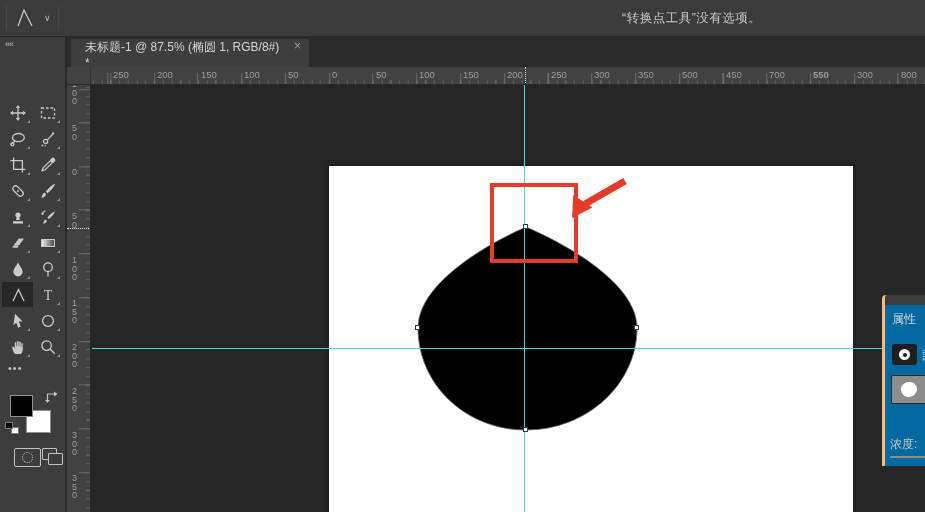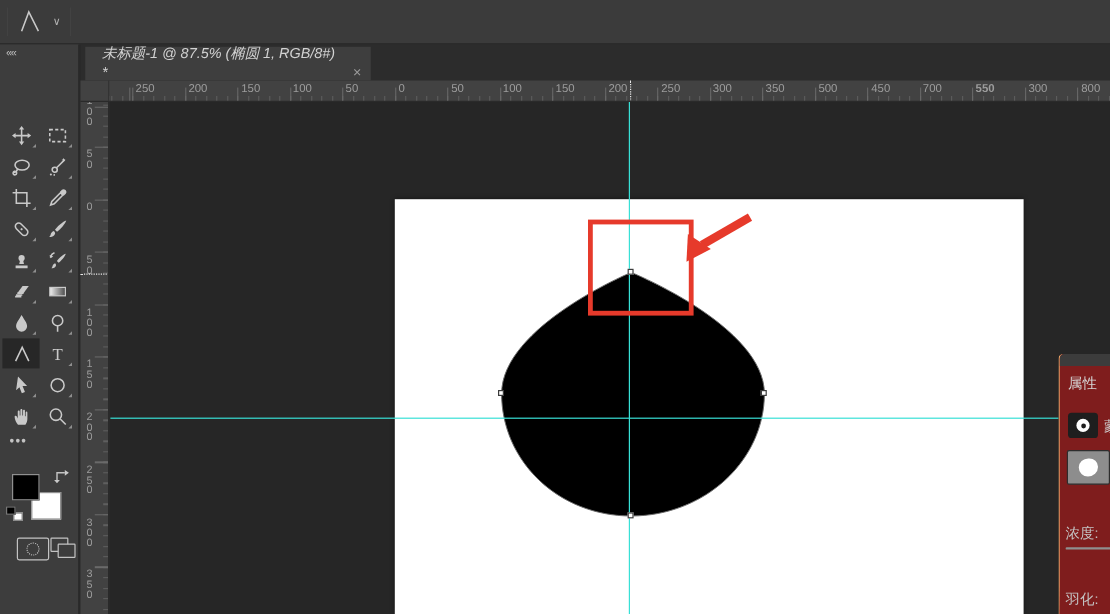--- a/index.html
+++ b/index.html
@@ -31,21 +31,21 @@
   #default-colors .dw{position:absolute;right:0;bottom:0;width:8px;height:7px;background:#fff;border:1px solid #777;}
   #default-colors .db{position:absolute;left:0;top:0;width:8px;height:7px;background:#000;border:1px solid #777;}
   #quickmask-btn{position:absolute;left:14px;top:411px;width:27px;height:19px;border:1.5px solid #c3c3c3;border-radius:2px;display:flex;align-items:center;justify-content:center;}
   #quickmask-btn .qm-circle{width:11px;height:11px;border:1.2px dotted #c3c3c3;border-radius:50%;}
   #screenmode-btn{position:absolute;left:42px;top:411px;width:22px;height:19px;}
   #screenmode-btn .r1{position:absolute;left:0;top:0;width:15px;height:12px;border:1.5px solid #c3c3c3;border-radius:1px;}
   #screenmode-btn .r2{position:absolute;left:6px;top:5px;width:15px;height:12px;border:1.5px solid #c3c3c3;background:#3d3d3d;border-radius:1px;}
 
   
   #tab-bar{position:absolute;left:67px;top:37px;width:858px;height:30px;background:#2c2c2c;}
-  #doc-tab{position:absolute;left:4px;top:2px;width:238px;height:28px;background:#3e3e3e;color:#d2d2d2;font-size:12px;display:flex;align-items:flex-end;padding:0 8px 0 14px;font-style:italic;}
+  #doc-tab{position:absolute;left:4px;top:2px;width:238px;height:28px;background:#3e3e3e;color:#d2d2d2;font-size:12px;display:flex;align-items:flex-start;padding:0 8px 0 14px;}
   #tab-close{margin-left:10px;color:#9b9b9b;font-size:12px;}
 
   
   #ruler-corner{position:absolute;left:67px;top:67px;width:24px;height:18px;background:#424242;border-right:1px solid #333;border-bottom:1px solid #2a2a2a;}
   #h-ruler{position:absolute;left:91px;top:67px;width:834px;height:18px;background:#424242;border-bottom:1px solid #2a2a2a;overflow:hidden;}
   #h-ruler .minor{position:absolute;left:0;bottom:0;width:100%;height:4px;
     background:repeating-linear-gradient(90deg,#5f5f5f 0 1px,transparent 1px 8.75px);background-position:1.75px 0;}
   #h-ruler .major{position:absolute;left:0;bottom:0;width:100%;height:11px;
     background:repeating-linear-gradient(90deg,#6a6a6a 0 1px,transparent 1px 43.75px);background-position:19.25px 0;}
   .hlab{position:absolute;top:2px;font-size:9.5px;color:#9c9c9c;}
@@ -64,21 +64,21 @@
   #shape-svg{position:absolute;left:92px;top:85px;width:833px;height:427px;}
   .anchor{position:absolute;width:5px;height:5px;background:#ffffff;border:1px solid #3c3c3c;}
   #guide-v{position:absolute;top:85px;height:427px;width:1px;background:#38e0d6;}
   #guide-h{position:absolute;left:92px;width:790px;height:1px;background:#38e0d6;}
 
   
   #anno-rect{position:absolute;left:490px;top:183px;width:88px;height:80px;border:4px solid #e63a2b;}
   #anno-arrow{position:absolute;left:555px;top:168px;}
 
   
-  #props-panel{position:absolute;left:882px;top:295px;width:43px;height:217px;background:#7f1d1d;border-radius:4px 0 0 0;border-left:1px solid #fdba74;overflow:hidden;}
+  #props-panel{position:absolute;left:882px;top:295px;width:43px;height:171px;background:#0369a1;border-radius:4px 0 0 0;border-left:3px solid #fdba74;overflow:hidden;}
   #props-strip{position:absolute;left:0;top:0;width:43px;height:10px;background:#3c3c3c;border-radius:4px 0 0 0;}
   #props-tab{position:absolute;left:7px;top:16px;font-size:12px;color:#d6d6d6;white-space:nowrap;}
   #mask-badge{position:absolute;left:7px;top:49px;width:25px;height:21px;background:#1e1e1e;border-radius:3px;display:flex;align-items:center;justify-content:center;}
   #mask-badge .ring{width:11px;height:11px;background:#ffffff;border-radius:50%;display:flex;align-items:center;justify-content:center;}
   #mask-badge .dot{width:4px;height:4px;background:#1e1e1e;border-radius:50%;}
   #mask-title{position:absolute;left:37px;top:52px;font-size:12px;color:#cfcfcf;white-space:nowrap;}
   #mask-thumb{position:absolute;left:6px;top:80px;width:36px;height:29px;background:#8d8d8d;border:1px solid #2d2d2d;border-radius:2px;}
   #mask-thumb .blob{position:absolute;left:9px;top:6px;width:16px;height:15px;background:#ffffff;border-radius:52% 48% 55% 50%;}
   #density-label{position:absolute;left:5px;top:141px;font-size:12px;color:#c4c4c4;white-space:nowrap;}
   #density-slider{position:absolute;left:5px;top:161px;width:38px;height:2px;background:#8f8f8f;border-radius:1px;}
@@ -89,20 +89,21 @@
 
 <div id="options-bar">
   <div class="opt-divider" style="left:6px"></div>
   <div id="tool-badge">
     <svg width="26" height="26" viewBox="0 0 26 26">
         <polyline class="ticon" stroke="#cfcfcf" stroke-width="1.6" points="6,21 12,5 20,21"></polyline>
       </svg>
   </div>
   <div id="tool-dd">∨</div>
   <div class="opt-divider" style="left:58px"></div>
+  <div id="options-msg">“转换点工具”没有选项。</div>
 </div>
 
 <div id="tool-panel">
   <div id="tool-collapse">««</div>
 
   <div class="tool" style="left:3px;top:63px">
     <svg width="18" height="18" viewBox="0 0 18 18">
       <path class="ticon" d="M9 3 V15 M3 9 H15"></path>
       <path class="tfill" d="M9 1 L6.8 4 H11.2 Z M9 17 L6.8 14 H11.2 Z M1 9 L4 6.8 V11.2 Z M17 9 L14 6.8 V11.2 Z"></path>
     </svg>

